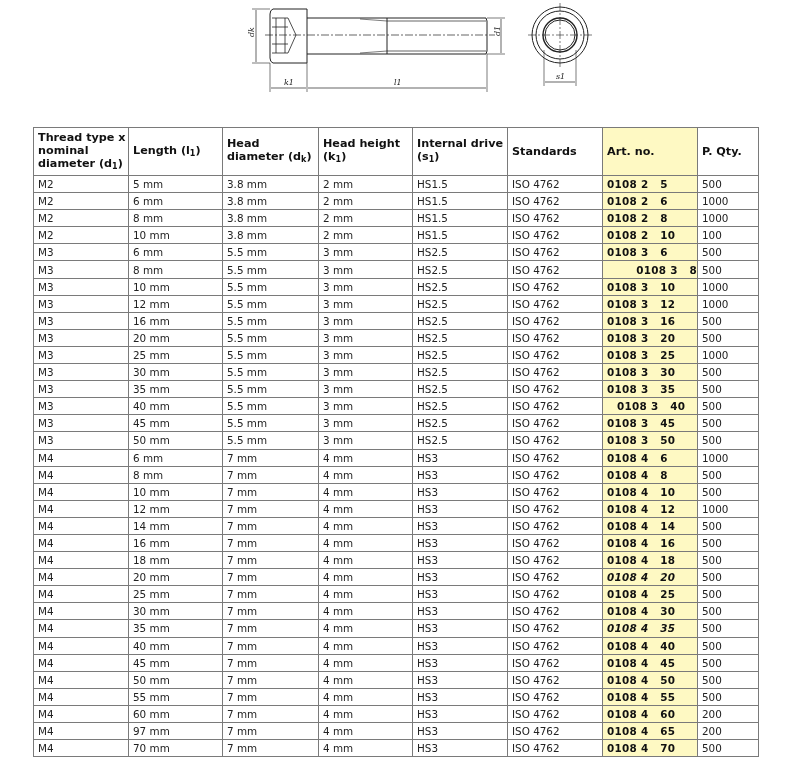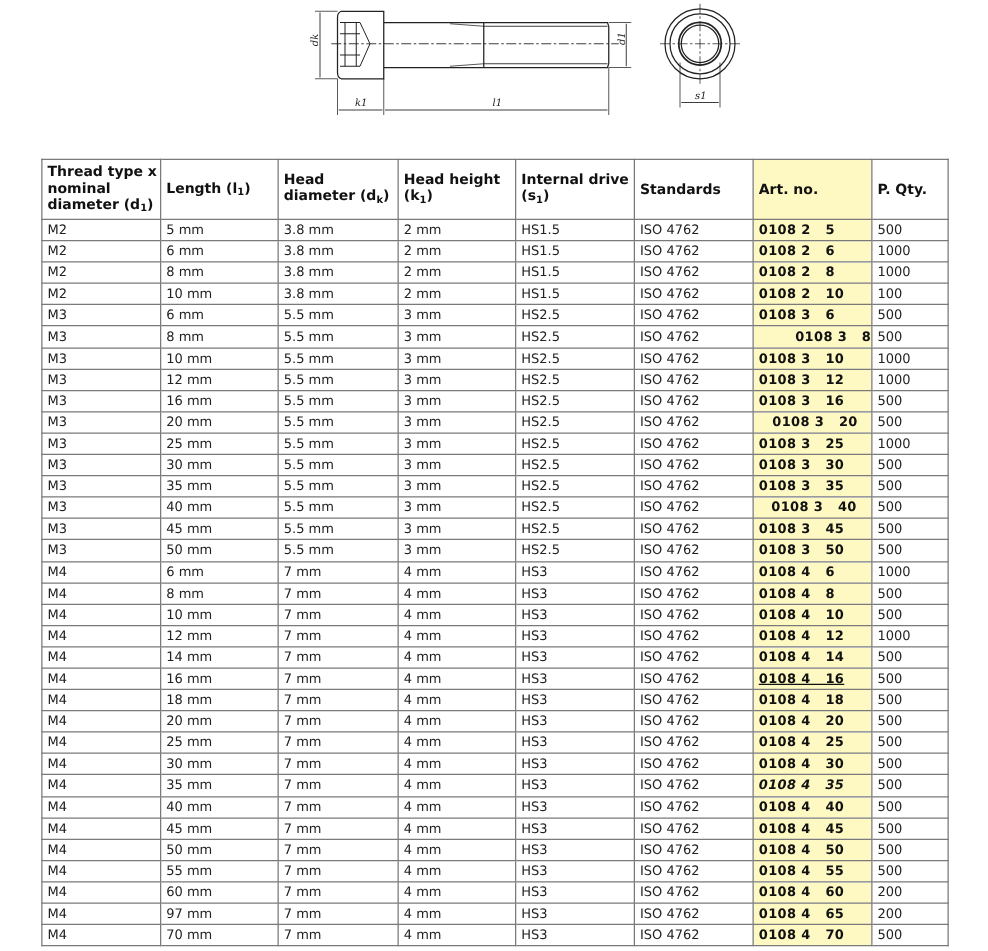--- a/index.html
+++ b/index.html
@@ -200,21 +200,21 @@
         <td class="art" style="white-space: pre;">0108 3   16</td>
         <td>500</td>
       </tr>
       <tr>
         <td>M3</td>
         <td>20 mm</td>
         <td>5.5 mm</td>
         <td>3 mm</td>
         <td>HS2.5</td>
         <td>ISO 4762</td>
-        <td class="art" style="white-space: pre; text-align: center;">0108 3   20</td>
+        <td class="art" style="white-space: pre;">0108 3   20</td>
         <td>500</td>
       </tr>
       <tr>
         <td>M3</td>
         <td>25 mm</td>
         <td>5.5 mm</td>
         <td>3 mm</td>
         <td>HS2.5</td>
         <td>ISO 4762</td>
         <td class="art" style="white-space: pre; margin-top: 16px;">0108 3   25</td>
@@ -320,41 +320,41 @@
         <td class="art" style="white-space: pre;">0108 4   14</td>
         <td>500</td>
       </tr>
       <tr>
         <td>M4</td>
         <td>16 mm</td>
         <td>7 mm</td>
         <td>4 mm</td>
         <td>HS3</td>
         <td>ISO 4762</td>
-        <td class="art" style="white-space: pre; text-decoration: underline;">0108 4   16</td>
+        <td class="art" style="white-space: pre;">0108 4   16</td>
         <td>500</td>
       </tr>
       <tr>
         <td>M4</td>
         <td>18 mm</td>
         <td>7 mm</td>
         <td>4 mm</td>
         <td>HS3</td>
         <td>ISO 4762</td>
         <td class="art" style="white-space: pre;">0108 4   18</td>
         <td>500</td>
       </tr>
       <tr>
         <td>M4</td>
         <td>20 mm</td>
         <td>7 mm</td>
         <td>4 mm</td>
         <td>HS3</td>
         <td>ISO 4762</td>
-        <td class="art" style="white-space: pre;">0108 4   20</td>
+        <td class="art" style="white-space: pre; font-style: italic;">0108 4   20</td>
         <td>500</td>
       </tr>
       <tr>
         <td>M4</td>
         <td>25 mm</td>
         <td>7 mm</td>
         <td>4 mm</td>
         <td>HS3</td>
         <td>ISO 4762</td>
         <td class="art" style="white-space: pre;">0108 4   25</td>

